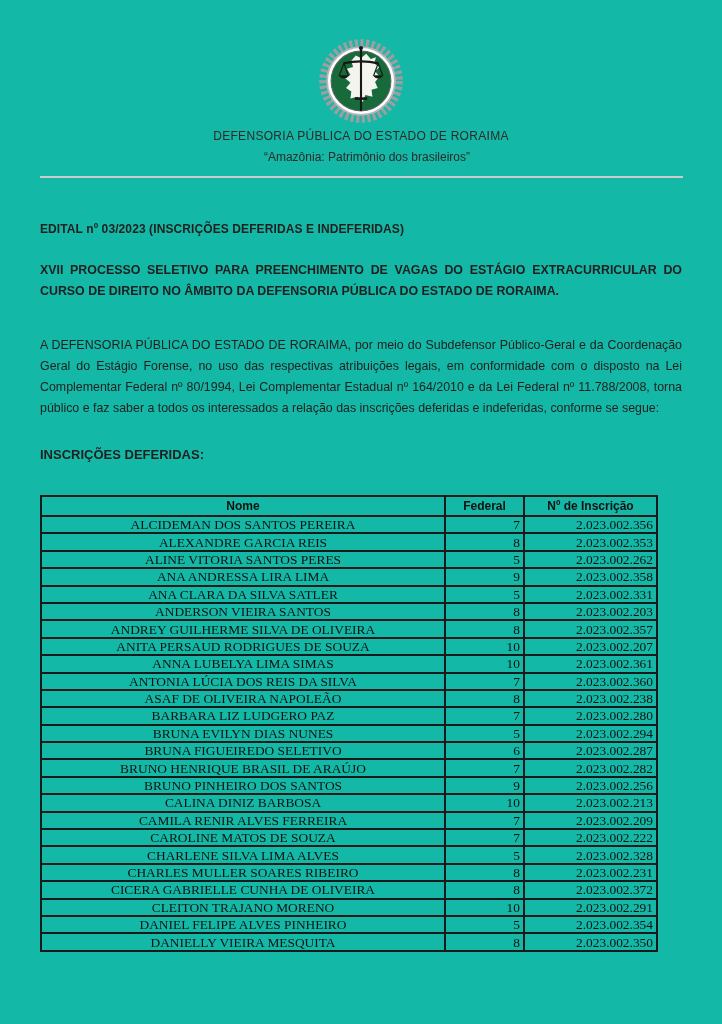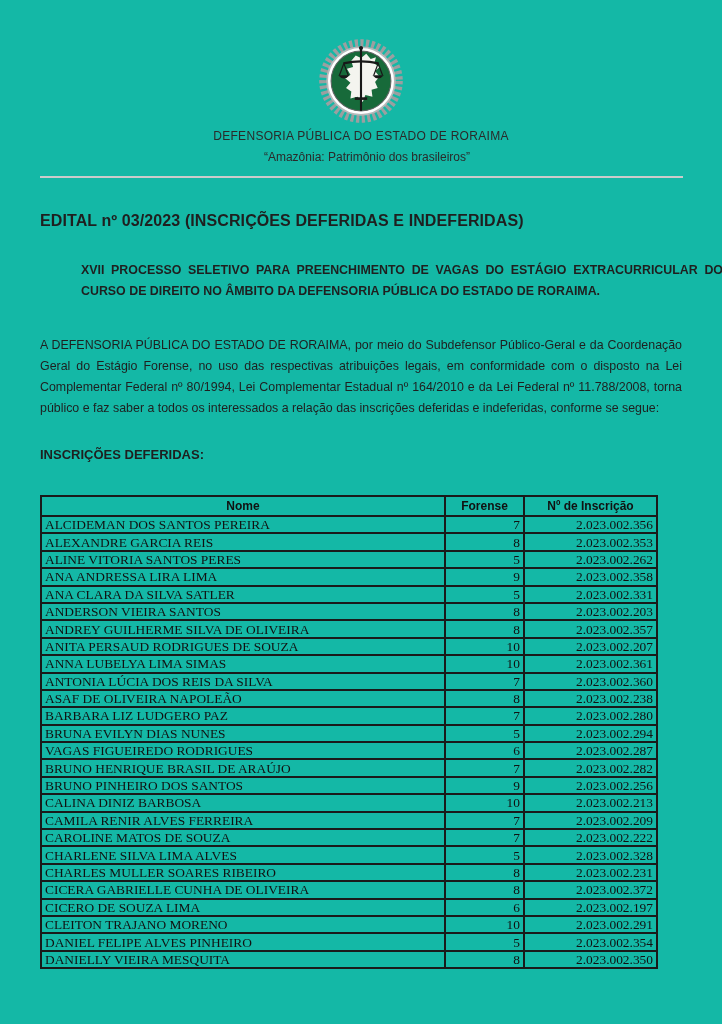--- a/index.html
+++ b/index.html
@@ -6,40 +6,40 @@
   .page{
     position:relative;width:722px;height:1024px;overflow:hidden;
     background:#14b8a6;color:#1f1f1f;
     font-family:"Liberation Sans",sans-serif;
   }
   .seal{position:absolute;top:37px;left:317px;width:88px;height:88px;}
   .org-header{position:absolute;top:129px;left:0;width:722px;text-align:center;}
   .org-name{font-size:12px;letter-spacing:.3px;color:#2a2a2a;line-height:15px;}
   .org-slogan{font-size:12px;color:#2a2a2a;margin-top:6px;line-height:14px;padding-left:12px;}
   .divider{position:absolute;top:176px;left:40px;width:643px;height:2px;background:#cbcbcb;}
-  .edital-title{position:absolute;top:212px;left:40px;width:642px;
-    font-weight:bold;font-size:16px;letter-spacing:.1px;}
+  .edital-title{position:absolute;top:222px;left:40px;width:642px;
+    font-weight:bold;font-size:12px;letter-spacing:.1px;}
   .process-title{position:absolute;top:260px;left:40px;width:642px;
-    font-weight:bold;font-size:12.4px;line-height:21px;text-align:justify;margin-left:41px;}
+    font-weight:bold;font-size:12.4px;line-height:21px;text-align:justify;}
   .intro{position:absolute;top:335px;left:40px;width:642px;
     font-size:12.4px;line-height:21px;text-align:justify;}
   .section-heading{position:absolute;top:447px;left:40px;
     font-weight:bold;font-size:13px;}
   table.roster{
     position:absolute;top:495px;left:40px;width:616px;
     border-collapse:collapse;table-layout:fixed;
     font-family:"Liberation Serif",serif;
   }
   table.roster th,table.roster td{border:2px solid #1a1a1a;overflow:hidden;white-space:nowrap;}
   table.roster th{
     font-family:"Liberation Sans",sans-serif;font-weight:bold;
     font-size:12px;height:18px;text-align:center;padding:0 2px;color:#111;
   }
   table.roster td{font-size:13.4px;height:15.4px;line-height:15px;padding:0 3px;color:#111;}
-  td.c-name{text-align:left;}
+  td.c-name{text-align:center;}
   td.c-sem{text-align:right;padding-right:4px;}
   td.c-insc{text-align:right;padding-right:5px;}
 </style>
 </head>
 <body>
 
 <div class="page">
 
   <svg class="seal" viewBox="0 0 100 100" aria-hidden="true">
     <circle cx="50" cy="50" r="43" fill="none" stroke-width="9" stroke-dasharray="3.6 2.7" stroke="#9b9fa0"></circle>
@@ -79,21 +79,21 @@
 
   <table class="roster">
     <colgroup>
       <col style="width:404px">
       <col style="width:79px">
       <col style="width:133px">
     </colgroup>
     <thead>
       <tr>
         <th>Nome</th>
-        <th>Forense</th>
+        <th>Federal</th>
         <th>Nº de Inscrição</th>
       </tr>
     </thead>
     <tbody id="roster-body">
         <tr>
           <td class="c-name">ALCIDEMAN DOS SANTOS PEREIRA</td>
           <td class="c-sem">7</td>
           <td class="c-insc">2.023.002.356</td>
         </tr>
         <tr>
@@ -150,21 +150,21 @@
           <td class="c-name">BARBARA LIZ LUDGERO PAZ</td>
           <td class="c-sem">7</td>
           <td class="c-insc">2.023.002.280</td>
         </tr>
         <tr>
           <td class="c-name">BRUNA EVILYN DIAS NUNES</td>
           <td class="c-sem">5</td>
           <td class="c-insc">2.023.002.294</td>
         </tr>
         <tr>
-          <td class="c-name">VAGAS FIGUEIREDO RODRIGUES</td>
+          <td class="c-name">BRUNA FIGUEIREDO SELETIVO</td>
           <td class="c-sem">6</td>
           <td class="c-insc">2.023.002.287</td>
         </tr>
         <tr>
           <td class="c-name">BRUNO HENRIQUE BRASIL DE ARAÚJO</td>
           <td class="c-sem">7</td>
           <td class="c-insc">2.023.002.282</td>
         </tr>
         <tr>
           <td class="c-name">BRUNO PINHEIRO DOS SANTOS</td>
@@ -195,25 +195,20 @@
           <td class="c-name">CHARLES MULLER SOARES RIBEIRO</td>
           <td class="c-sem">8</td>
           <td class="c-insc">2.023.002.231</td>
         </tr>
         <tr>
           <td class="c-name">CICERA GABRIELLE CUNHA DE OLIVEIRA</td>
           <td class="c-sem">8</td>
           <td class="c-insc">2.023.002.372</td>
         </tr>
         <tr>
-          <td class="c-name">CICERO DE SOUZA LIMA</td>
-          <td class="c-sem">6</td>
-          <td class="c-insc">2.023.002.197</td>
-        </tr>
-        <tr>
           <td class="c-name">CLEITON TRAJANO MORENO</td>
           <td class="c-sem">10</td>
           <td class="c-insc">2.023.002.291</td>
         </tr>
         <tr>
           <td class="c-name">DANIEL FELIPE ALVES PINHEIRO</td>
           <td class="c-sem">5</td>
           <td class="c-insc">2.023.002.354</td>
         </tr>
         <tr>

